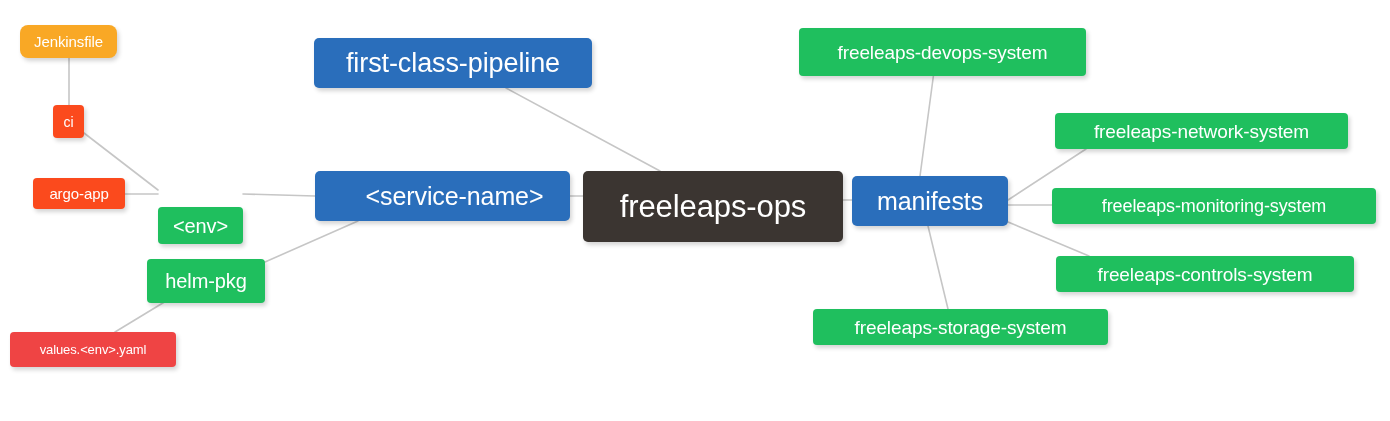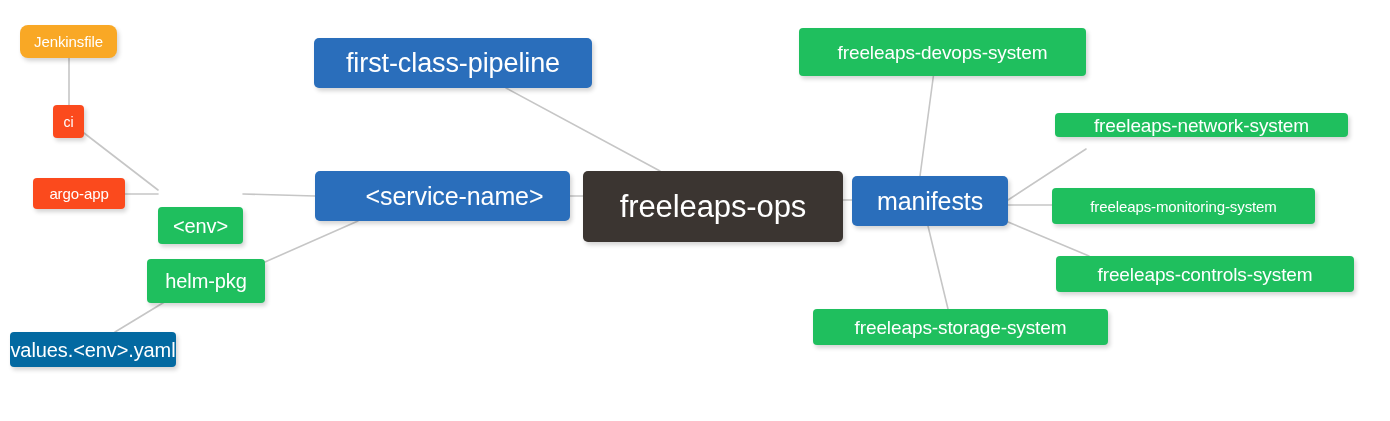--- a/index.html
+++ b/index.html
@@ -73,42 +73,42 @@
       </div>
       <div class="node" style="left: 33px; top: 178px; width: 92px; height: 31px; background: rgb(251, 74, 29); font-size: 15px; border-radius: 4px;">
         <span class="node-label">argo-app</span>
       </div>
       <div class="node" style="left: 158px; top: 175px; width: 85px; height: 37px; background: rgb(31, 191, 94); font-size: 20px; border-radius: 4px; margin-top: 32px;">
         <span class="node-label">&lt;env&gt;</span>
       </div>
       <div class="node" style="left: 147px; top: 259px; width: 118px; height: 44px; background: rgb(31, 191, 94); font-size: 20px; border-radius: 4px;">
         <span class="node-label">helm-pkg</span>
       </div>
-      <div class="node" style="left: 10px; top: 332px; width: 166px; height: 35px; background: #0369a1; font-size: 20px; border-radius: 4px;">
+      <div class="node" style="left: 10px; top: 332px; width: 166px; height: 35px; background: #ef4444; font-size: 13px; border-radius: 4px;">
         <span class="node-label">values.&lt;env&gt;.yaml</span>
       </div>
       <div class="node" style="left: 314px; top: 38px; width: 278px; height: 50px; background: rgb(42, 110, 187); font-size: 27px; border-radius: 5px;">
         <span class="node-label">first-class-pipeline</span>
       </div>
       <div class="node" style="left: 315px; top: 171px; width: 255px; height: 50px; background: rgb(42, 110, 187); font-size: 25px; border-radius: 5px; padding-left: 33px;">
         <span class="node-label">&lt;service-name&gt;</span>
       </div>
       <div class="node" style="left: 583px; top: 171px; width: 260px; height: 71px; background: rgb(59, 53, 49); font-size: 31px; border-radius: 5px;">
         <span class="node-label">freeleaps-ops</span>
       </div>
       <div class="node" style="left: 852px; top: 176px; width: 156px; height: 50px; background: rgb(42, 110, 187); font-size: 25px; border-radius: 5px; text-align: center;">
         <span class="node-label">manifests</span>
       </div>
       <div class="node" style="left: 799px; top: 28px; width: 287px; height: 48px; background: rgb(31, 191, 94); font-size: 19px; border-radius: 4px;">
         <span class="node-label">freeleaps-devops-system</span>
       </div>
-      <div class="node" style="left: 1055px; top: 113px; width: 293px; height: 24px; background: rgb(31, 191, 94); font-size: 19px; border-radius: 4px;">
+      <div class="node" style="left: 1055px; top: 113px; width: 293px; height: 36px; background: rgb(31, 191, 94); font-size: 19px; border-radius: 4px;">
         <span class="node-label">freeleaps-network-system</span>
       </div>
-      <div class="node" style="left: 1052px; top: 188px; width: 263px; height: 36px; background: rgb(31, 191, 94); font-size: 15px; border-radius: 4px;">
+      <div class="node" style="left: 1052px; top: 188px; width: 324px; height: 36px; background: rgb(31, 191, 94); font-size: 18px; border-radius: 4px;">
         <span class="node-label">freeleaps-monitoring-system</span>
       </div>
       <div class="node" style="left: 1056px; top: 256px; width: 298px; height: 36px; background: rgb(31, 191, 94); font-size: 19px; border-radius: 4px;">
         <span class="node-label">freeleaps-controls-system</span>
       </div>
       <div class="node" style="left: 813px; top: 309px; width: 295px; height: 36px; background: rgb(31, 191, 94); font-size: 19px; border-radius: 4px;">
         <span class="node-label">freeleaps-storage-system</span>
       </div>
     </div>
 </div>

